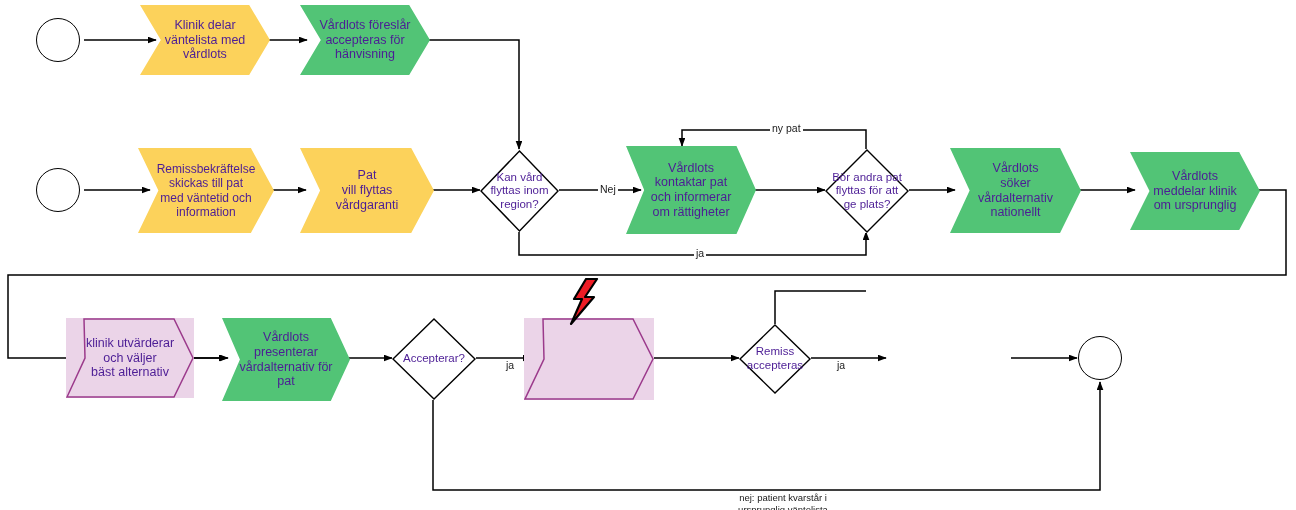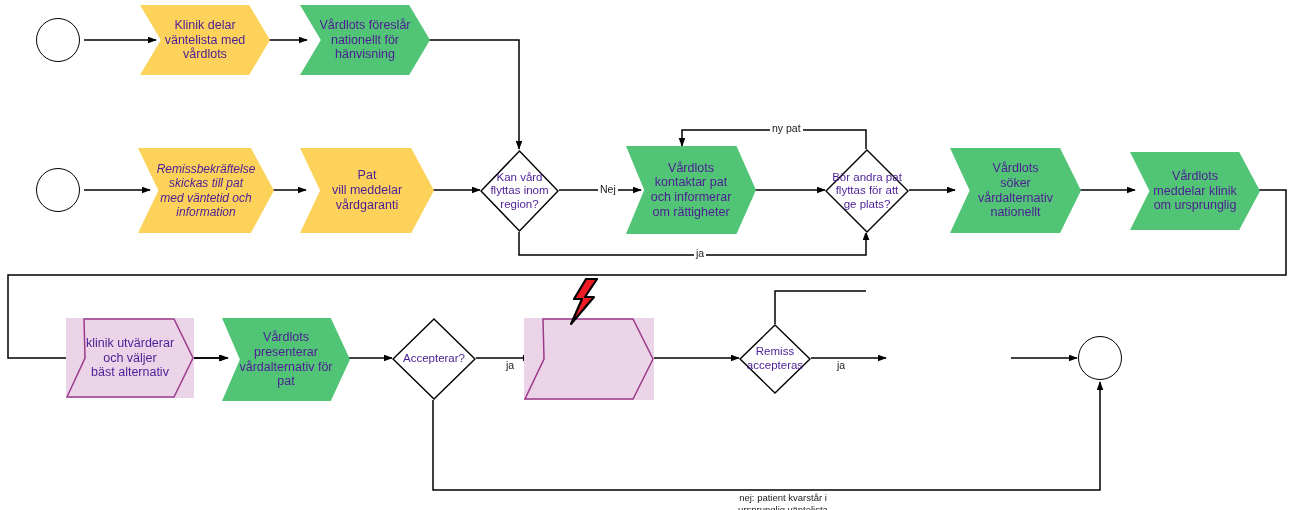--- a/index.html
+++ b/index.html
@@ -74,42 +74,42 @@
       <span>Klinik delar</span><br>
       <span>väntelista med</span><br>
       <span>vårdlots</span>
     </span>
   </div>
 
   <div class="node chev" style="left:300px;top:5px;width:130px;height:70px;background:#52C476;
               clip-path:polygon(0 0, 84% 0, 100% 50%, 84% 100%, 0 100%, 16% 50%);">
     <span class="lbl" style="font-size:12.5px;">
       <span>Vårdlots föreslår</span><br>
-      <span>nationellt för</span><br>
+      <span>accepteras för</span><br>
       <span>hänvisning</span>
     </span>
   </div>
 
   <div class="node circ" style="left:36px;top:168px;width:44px;height:44px;"></div>
 
   <div class="node chev" style="left:138px;top:148px;width:136px;height:85px;background:#FCD25B;
-              clip-path:polygon(0 0, 83% 0, 100% 50%, 83% 100%, 0 100%, 15% 50%);font-style:italic;">
+              clip-path:polygon(0 0, 83% 0, 100% 50%, 83% 100%, 0 100%, 15% 50%);">
     <span class="lbl" style="font-size:12px;">
       <span>Remissbekräftelse</span><br>
       <span>skickas till pat</span><br>
       <span>med väntetid och</span><br>
       <span>information</span>
     </span>
   </div>
 
   <div class="node chev" style="left:300px;top:148px;width:134px;height:85px;background:#FCD25B;
               clip-path:polygon(0 0, 83% 0, 100% 50%, 83% 100%, 0 100%, 15% 50%);">
     <span class="lbl" style="font-size:12.5px;">
       <span>Pat</span><br>
-      <span>vill meddelar</span><br>
+      <span>vill flyttas</span><br>
       <span>vårdgaranti</span>
     </span>
   </div>
 
   <div class="node diamond" style="left:480px;top:150px;width:79px;height:82px;">
     <svg style="position:absolute;left:0;top:0;" width="79" height="82">
       <polygon points="39.5,1 78,41 39.5,81 1,41" fill="#ffffff" stroke="#000" stroke-width="1.4"></polygon>
     </svg>
     <span class="lbl">
       <span>Kan vård</span><br>

